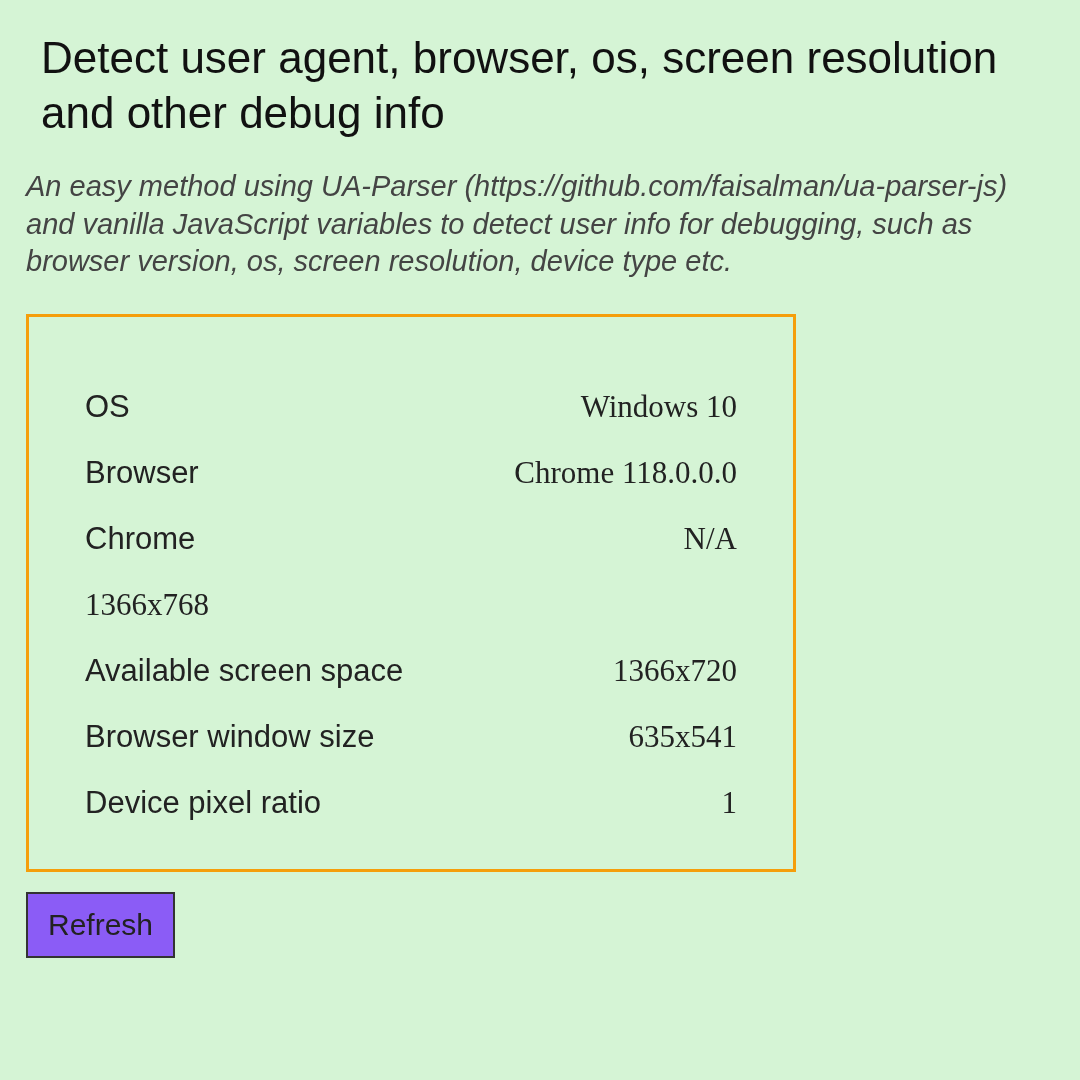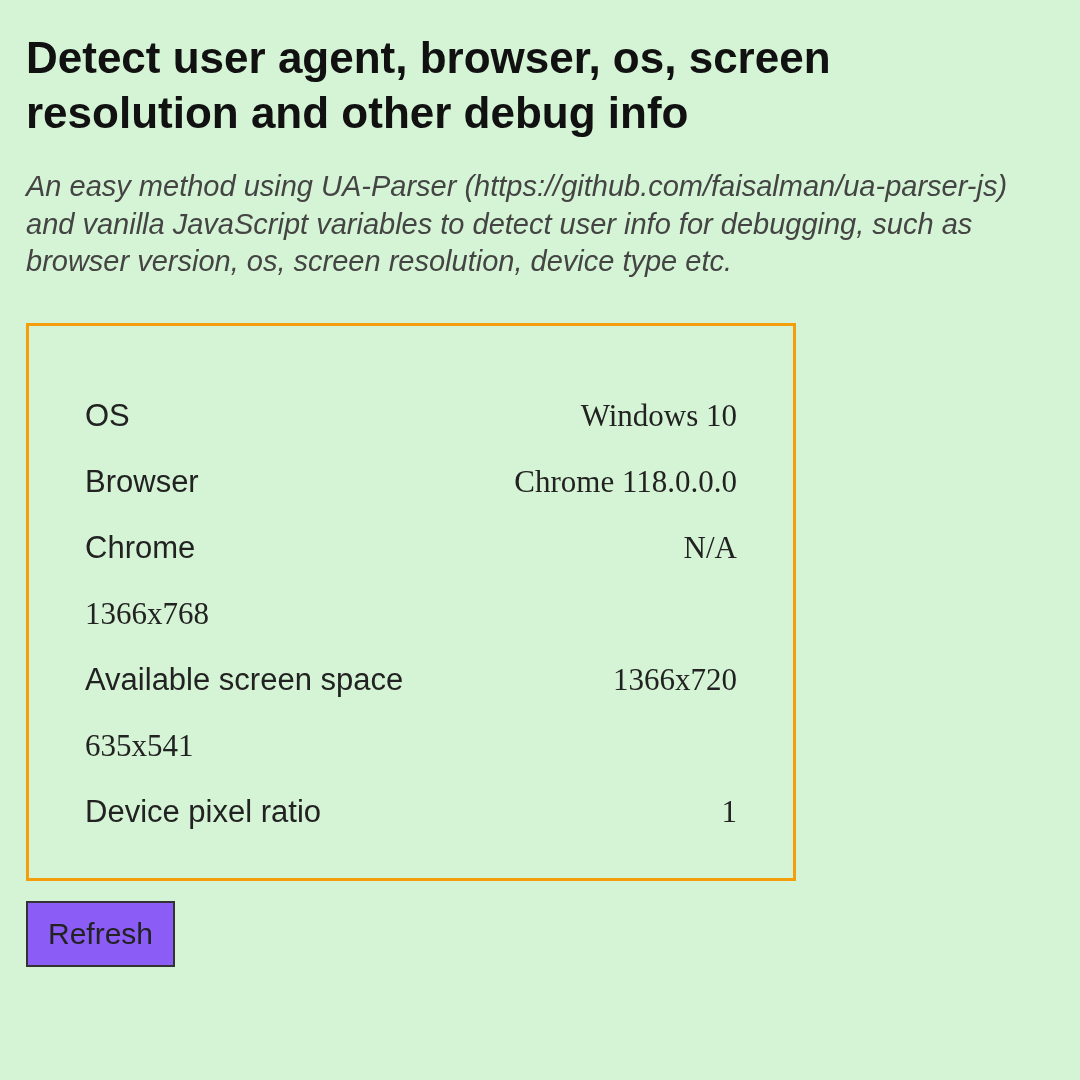--- a/index.html
+++ b/index.html
@@ -10,31 +10,32 @@
     body {
       width: 1080px;
       height: 1080px;
       background-color: #d5f4d5;
       font-family: Arial, Helvetica, sans-serif;
       padding: 30px 26px;
       color: #222;
     }
     h1 {
       font-size: 44px;
-      font-weight: bold;
+      font-weight: normal;
       line-height: 1.25;
       margin-bottom: 28px;
       color: #111;
+      margin-left: 15px;
     }
     .subtitle {
       font-size: 29px;
       font-style: italic;
       line-height: 1.3;
       color: #444;
-      margin-bottom: 42px;
+      margin-bottom: 33px;
     }
     .info-box {
       border: 3px solid #f59e0b;
       padding: 72px 56px 48px 56px;
       margin-bottom: 20px;
       max-width: 770px;
     }
     .info-row {
       display: flex;
       justify-content: space-between;
@@ -86,20 +87,21 @@
     <span class="info-value">N/A</span>
   </div>
   <div class="info-row">
     <span class="info-value">1366x768</span>
   </div>
   <div class="info-row">
     <span class="info-label">Available screen space</span>
     <span class="info-value">1366x720</span>
   </div>
   <div class="info-row">
+    <span class="info-label">Browser window size</span>
     <span class="info-value">635x541</span>
   </div>
   <div class="info-row">
     <span class="info-label">Device pixel ratio</span>
     <span class="info-value">1</span>
   </div>
 </div>
 
 <button class="refresh-btn">Refresh</button>
 

